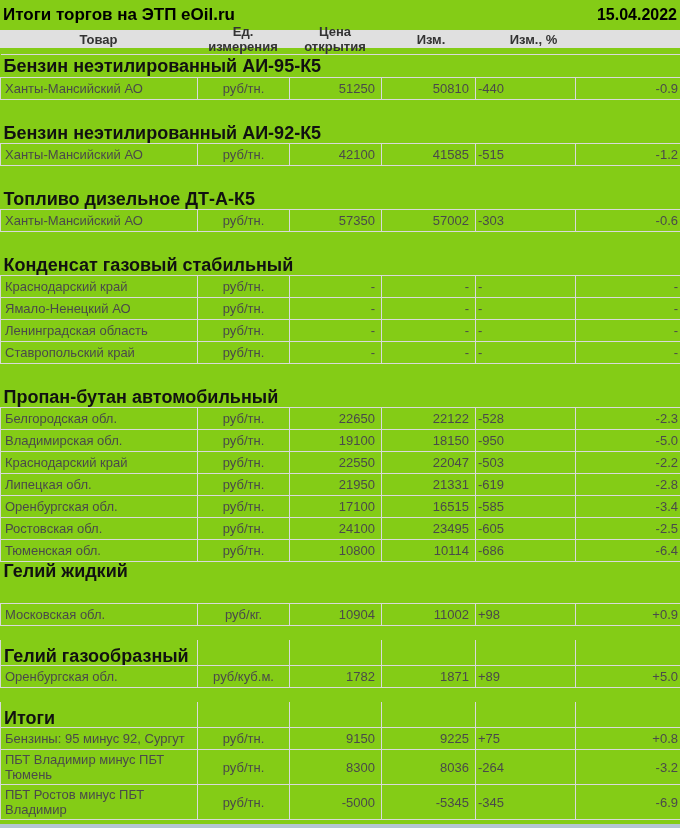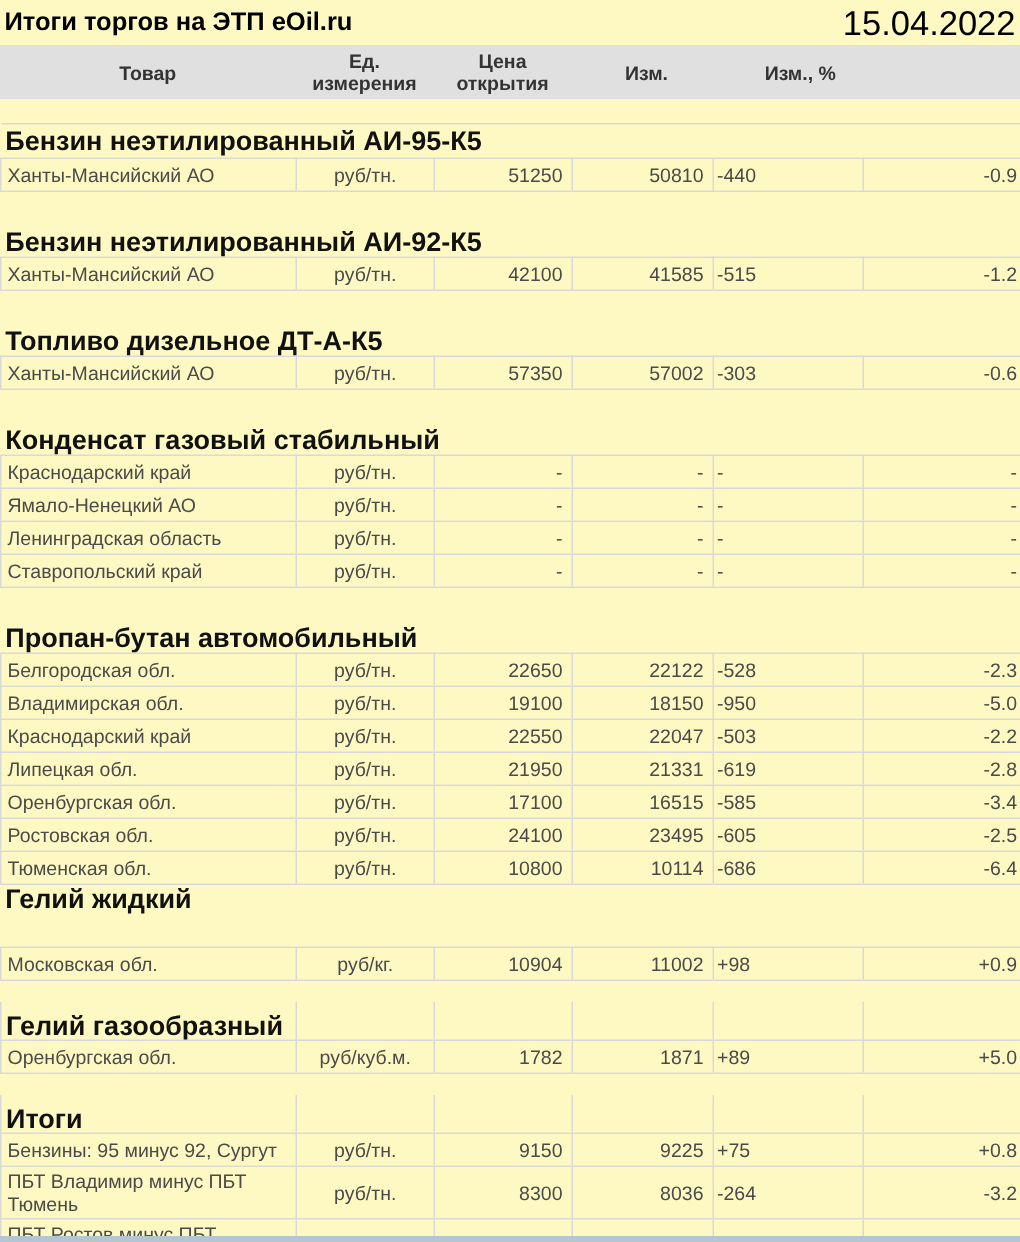--- a/index.html
+++ b/index.html
@@ -1,23 +1,23 @@
 <!DOCTYPE html>
 <html style="--negative: #b30000; --positive: #008000; --header-bg: #e0e0e0; --grid: #d9d9d9; --bottom-bar: #b5c6d3;"><head>
 <meta charset="utf-8">
 <style>
   html,body{margin:0;padding:0;background:#fff;}
   body{width:680px;font-family:"Liberation Sans",sans-serif;-webkit-font-smoothing:antialiased;}
-  .page{position:relative;width:680px;height:828px;overflow:hidden;background:#fef9c3;}
+  .page{position:relative;width:680px;height:828px;overflow:hidden;background:#84cc16;}
 
   .title-row{height:30px;display:flex;justify-content:space-between;align-items:center;padding:0 3px;box-sizing:border-box;}
   .doc-title{font-size:17px;font-weight:bold;color:#000;}
-  .doc-date{font-size:23px;font-weight:normal;color:#000;}
-
-  .col-header{height:36px;background:var(--header-bg,#e0e0e0);display:flex;margin-bottom:16px;}
+  .doc-date{font-size:16px;font-weight:bold;color:#000;}
+
+  .col-header{height:18px;background:var(--header-bg,#e0e0e0);display:flex;margin-bottom:6px;}
   .col-header .hcell{display:flex;align-items:center;justify-content:center;text-align:center;
     font-size:13px;font-weight:bold;color:#333;line-height:15px;box-sizing:border-box;padding:0 4px;}
   .hc0{width:197px}.hc1{width:92px}.hc2{width:92px}.hc3{width:94px}.hc4{width:100px}.hc5{width:105px}
 
   table.results{width:680px;border-collapse:collapse;table-layout:fixed;}
   table.results td{font-size:13px;color:#4a4a4a;box-sizing:border-box;overflow:hidden;line-height:15px;vertical-align:middle;}
 
   tr.spacer td{height:24px;border:none;}
   tr.spacer-sm td{height:14px;border:none;}
   tr.stub td{height:8px;border-left:1px solid var(--grid,#d9d9d9);}

